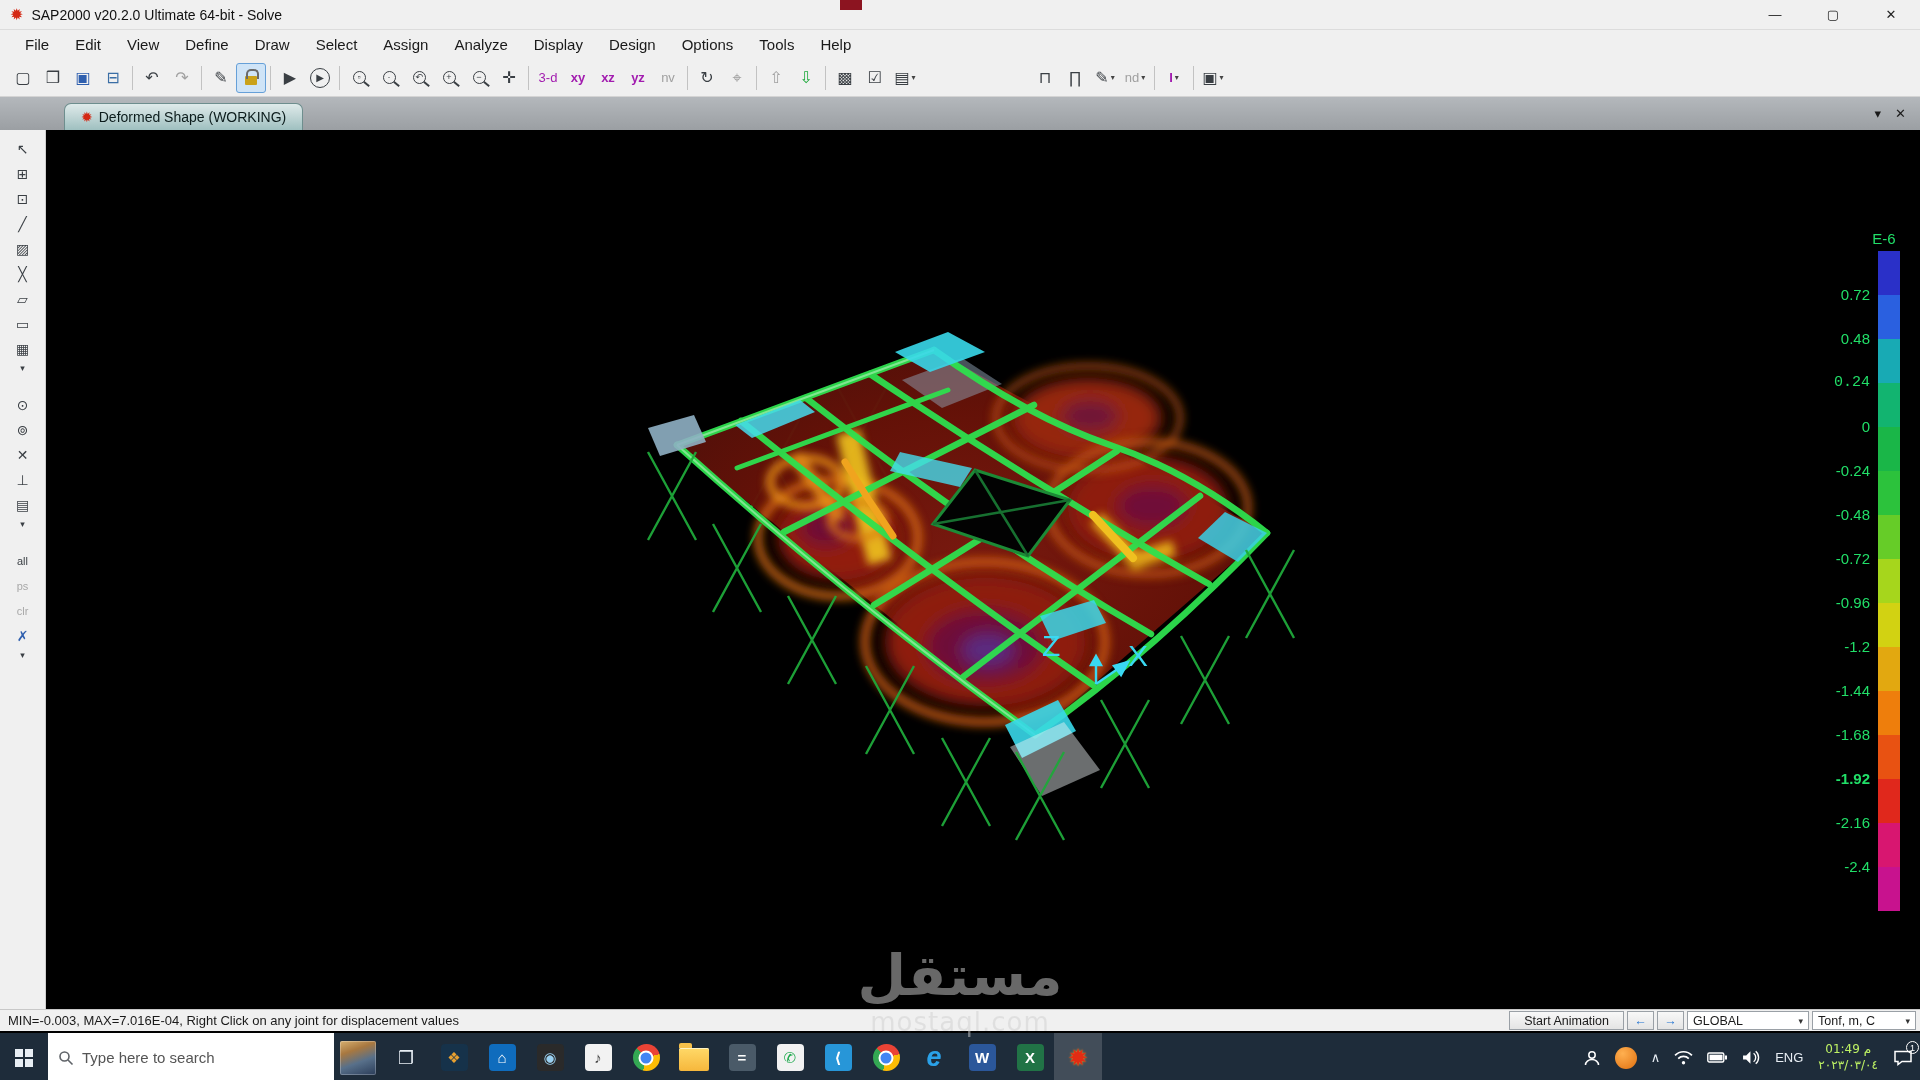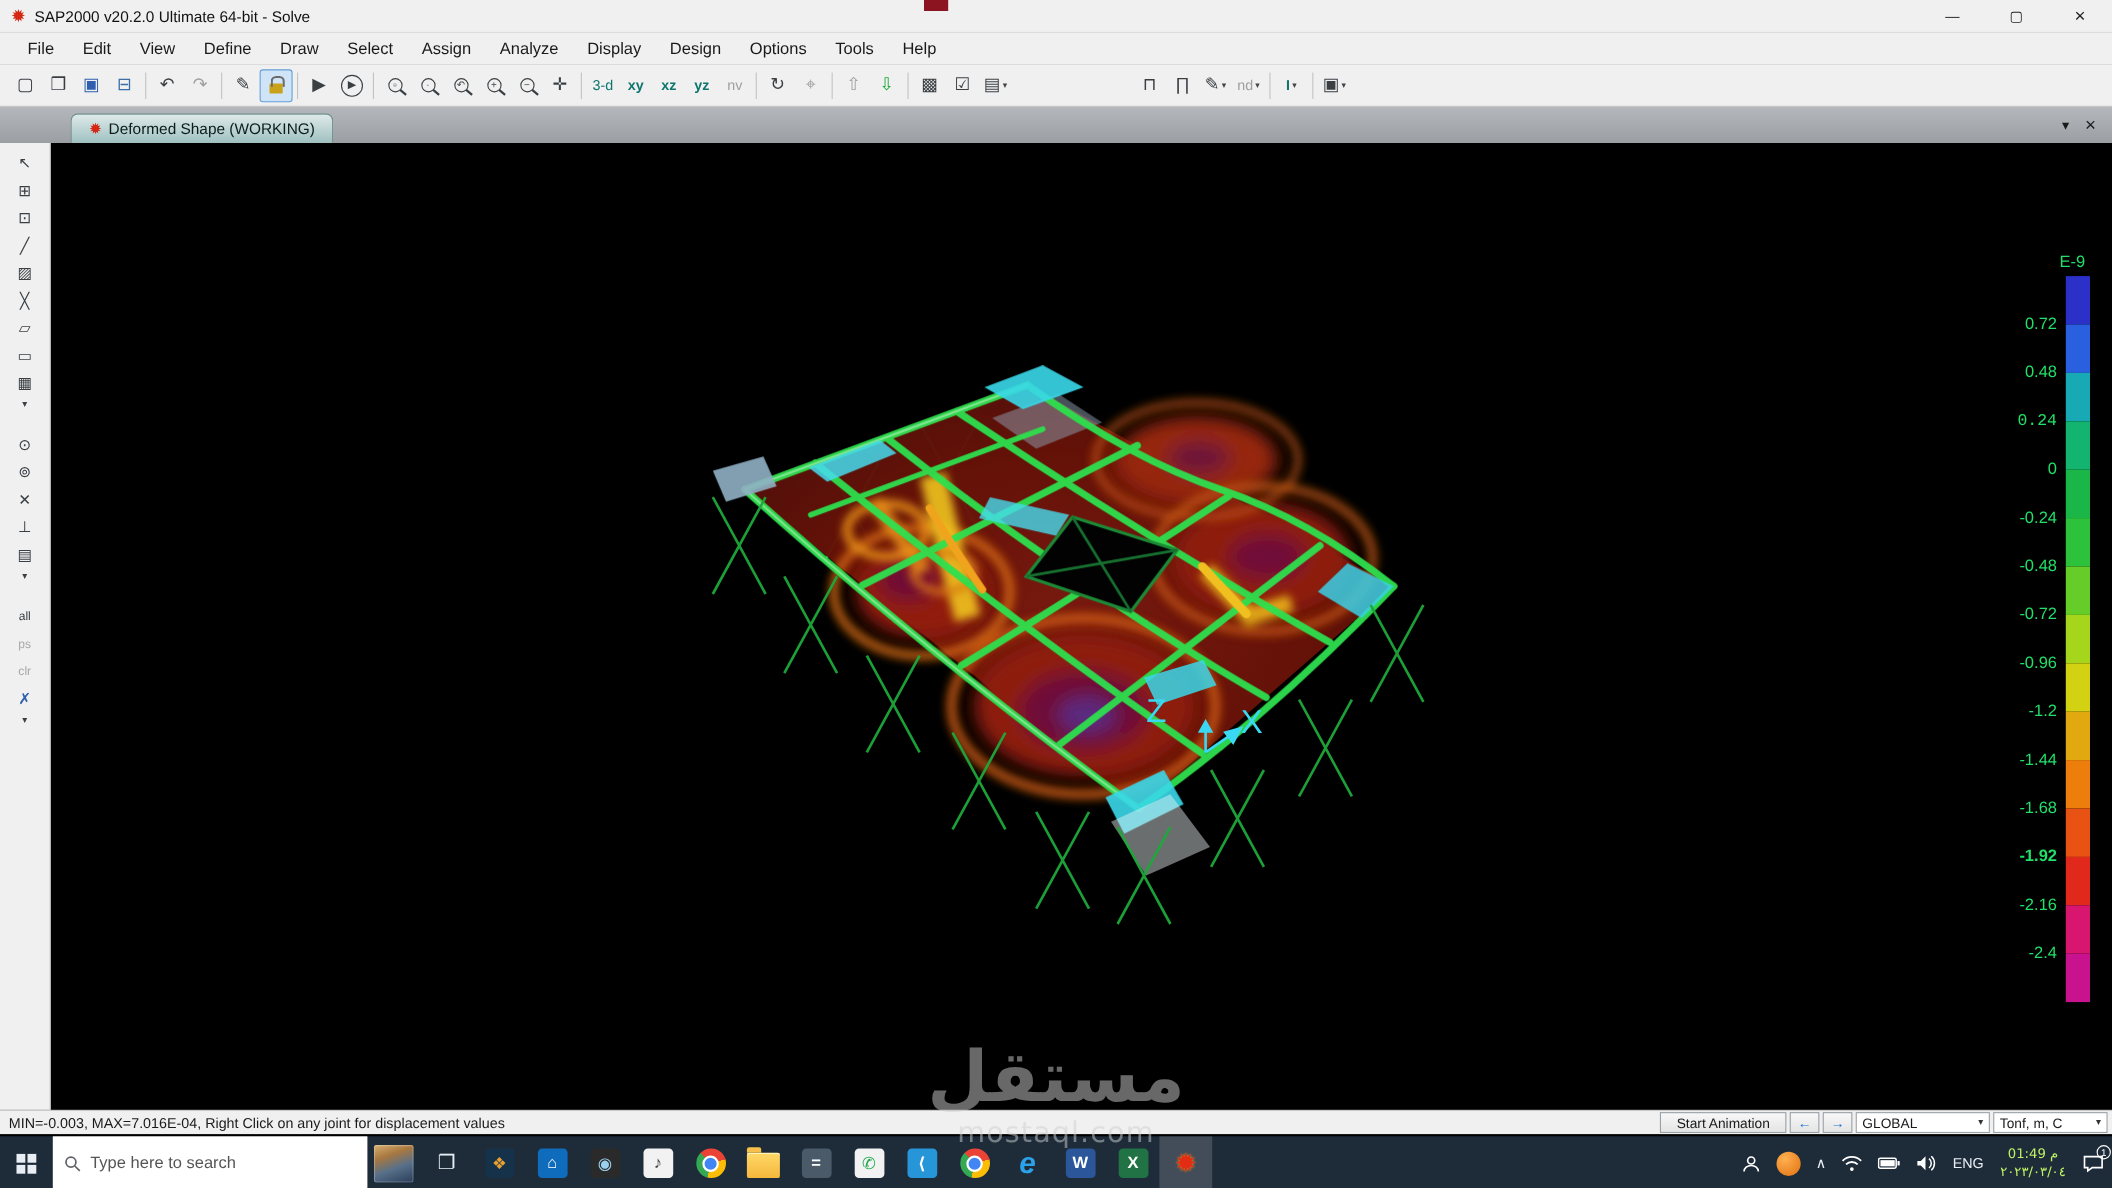--- a/index.html
+++ b/index.html
@@ -16,21 +16,21 @@
 
   
   .menubar { position: absolute; top: 30px; left: 0; right: 0; height: 29px; background: #f0f0f0; display: flex; align-items: center; padding-left: 12px; z-index: 10; }
   .menu-item { padding: 4px 13px; font-size: 15px; color: #1a1a1a; }
 
   
   .toolbar { position: absolute; top: 59px; left: 0; right: 0; height: 38px; background: #f0f0f0; display: flex; align-items: center; padding-left: 8px; border-bottom: 1px solid #d4d4d4; z-index: 10; }
   .tb-btn { min-width: 30px; height: 30px; display: flex; align-items: center; justify-content: center; border: 1px solid transparent; border-radius: 3px; color: #3a3f44; padding: 0 2px; }
   .tb-btn.active { background: #cfe4f7; border-color: #66a0d8; }
   .tb-glyph { font-size: 16px; line-height: 1; }
-  .tb-text { font-size: 13px; color: #0f766e; }
+  .tb-text { font-size: 13px; color: #a21caf; }
   .tb-caret { font-size: 8px; margin-left: 2px; color: #444; }
   .tb-sep { width: 1px; height: 24px; background: #c2c2c2; margin: 0 4px; }
   .circled { border: 1.5px solid #3a3f44; border-radius: 50%; width: 20px; height: 20px; display: flex; align-items: center; justify-content: center; font-size: 10px; }
   .mag { position: relative; width: 13px; height: 13px; border: 1.7px solid #3a3f44; border-radius: 50%; display: flex; align-items: center; justify-content: center; }
   .mag i { font-style: normal; font-size: 9px; line-height: 1; color: #3a3f44; }
   .mag::after { content: ""; position: absolute; width: 7px; height: 2px; background: #3a3f44; right: -5px; bottom: -2px; transform: rotate(40deg); }
   .css-lock { position: relative; width: 12px; height: 9px; background: #caa21a; border-radius: 1px; margin-top: 5px; display: inline-block; }
   .css-lock::before { content: ""; position: absolute; left: 1px; top: -7px; width: 9px; height: 8px; border: 2px solid #6a6a6a; border-bottom: none; border-radius: 5px 5px 0 0; }
 
   
@@ -53,21 +53,21 @@
 
   
   .legend-exp { position: absolute; right: 16px; top: 100px; font-size: 15px; color: #21df68; width: 40px; text-align: center; }
   .legend-swatches { position: absolute; top: 121px; right: 20px; width: 22px; height: 660px; display: flex; flex-direction: column; }
   .legend-swatch { flex: 1; }
   #legend-labels { position: absolute; inset: 0; pointer-events: none; }
   .legend-label { position: absolute; right: 50px; width: 64px; text-align: right; font-size: 15px; color: #21df68; }
 
   
   .watermark { position: absolute; left: 800px; top: 945px; width: 320px; text-align: center; z-index: 60; color: #d0d0d0; opacity: 0.5; pointer-events: none; font-family: "DejaVu Sans", sans-serif; }
-  .wm1 { font-size: 64px; font-weight: bold; line-height: 1.1; }
+  .wm1 { font-size: 56px; font-weight: bold; line-height: 1.1; }
   .wm2 { font-size: 26px; letter-spacing: 1px; }
 
   
   .statusbar { position: absolute; top: 1009px; left: 0; right: 0; height: 22px; background: #f0f0f0; display: flex; align-items: center; border-top: 1px solid #c8c8c8; font-size: 13px; color: #1a1a1a; z-index: 10; }
   .sb-msg { padding-left: 8px; }
   .sb-right { margin-left: auto; display: flex; align-items: center; gap: 3px; padding-right: 4px; }
   .sb-btn { height: 19px; background: linear-gradient(#f8f8f8, #e4e4e4); border: 1px solid #9aa0a6; display: flex; align-items: center; justify-content: center; font-size: 12.5px; padding: 0 14px; }
   .sb-arrow { width: 27px; padding: 0; color: #1b6fd0; font-weight: bold; }
   .sb-select { height: 19px; background: #fff; border: 1px solid #9aa0a6; display: flex; align-items: center; justify-content: space-between; font-size: 12.5px; padding: 0 5px; }
   .sb-select .car { font-size: 9px; color: #333; }
@@ -442,21 +442,21 @@
         <text x="1128" y="666">X</text>
       </g>
       <g stroke="#3ad8f2" stroke-width="2.4" fill="#3ad8f2">
         <path d="M1096 684 L1122 666" fill="none"></path>
         <polygon points="1128,662 1114,666 1121,675"></polygon>
         <path d="M1096 684 L1096 662" fill="none"></path>
         <polygon points="1096,656 1091,665 1101,665"></polygon>
       </g>
     </svg>
 
-    <div class="legend-exp">E-9</div>
+    <div class="legend-exp">E-6</div>
     <div class="legend-swatches" id="legend-swatches">
         <div class="legend-swatch" style="background: rgb(42, 48, 200);"></div>
         <div class="legend-swatch" style="background: rgb(42, 96, 224);"></div>
         <div class="legend-swatch" style="background: rgb(24, 170, 180);"></div>
         <div class="legend-swatch" style="background: rgb(18, 180, 112);"></div>
         <div class="legend-swatch" style="background: rgb(26, 182, 72);"></div>
         <div class="legend-swatch" style="background: rgb(44, 194, 60);"></div>
         <div class="legend-swatch" style="background: rgb(102, 204, 40);"></div>
         <div class="legend-swatch" style="background: rgb(166, 214, 28);"></div>
         <div class="legend-swatch" style="background: rgb(210, 210, 18);"></div>

